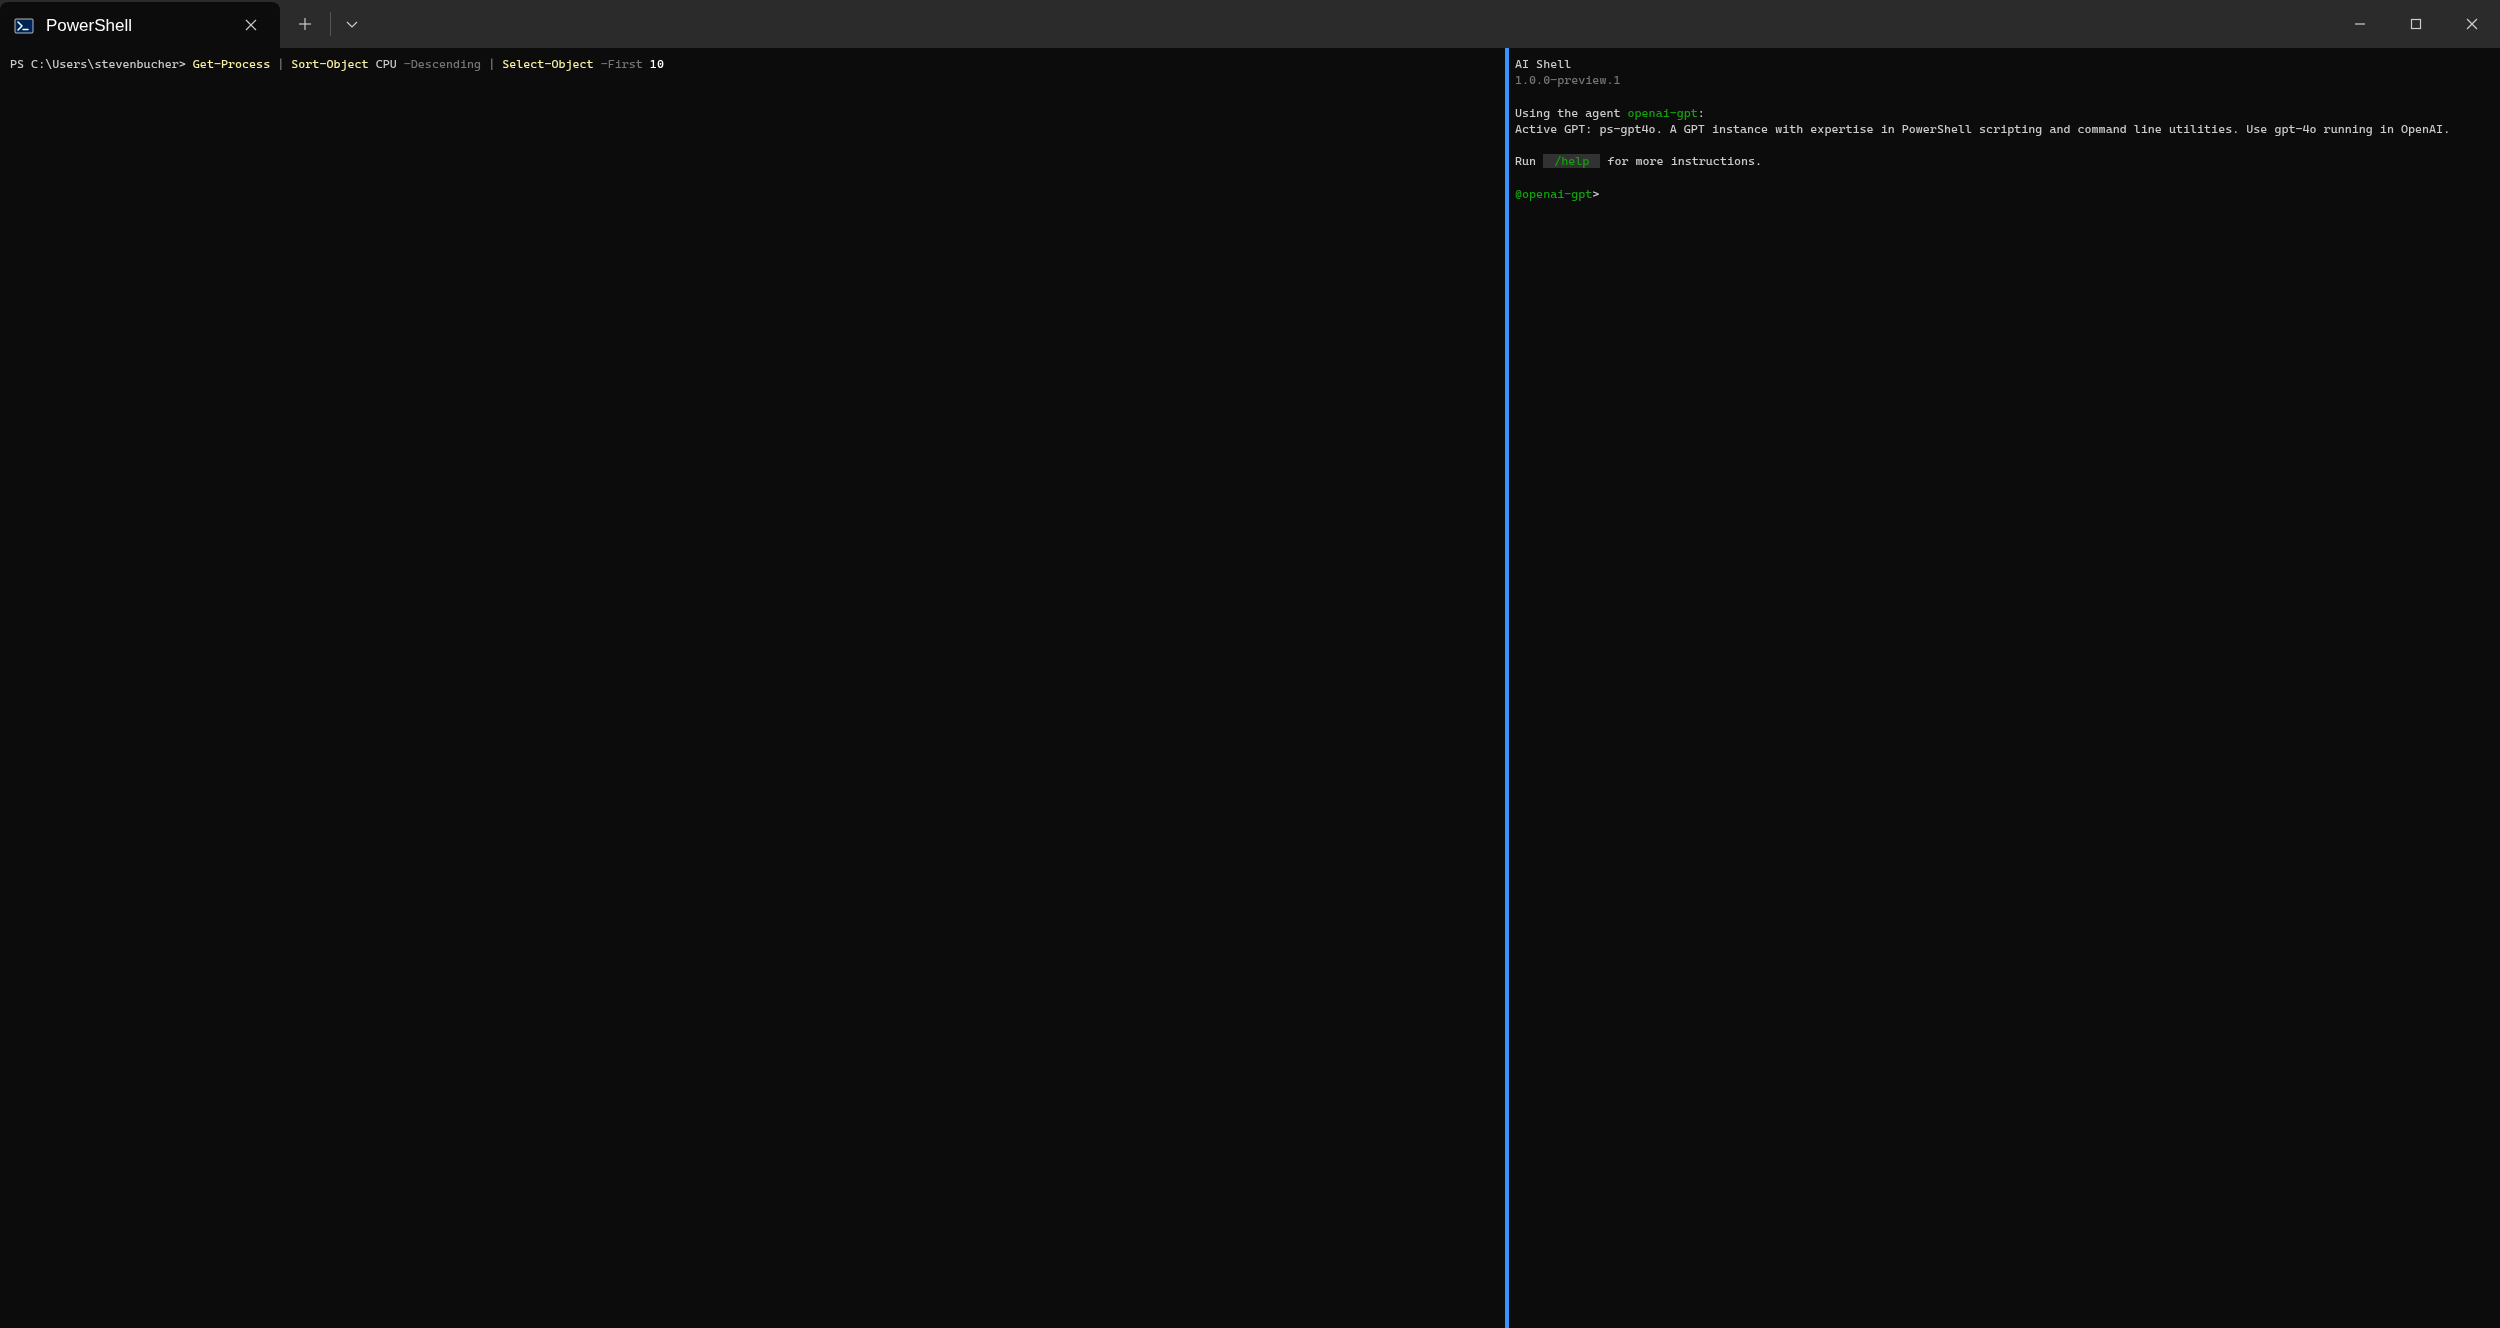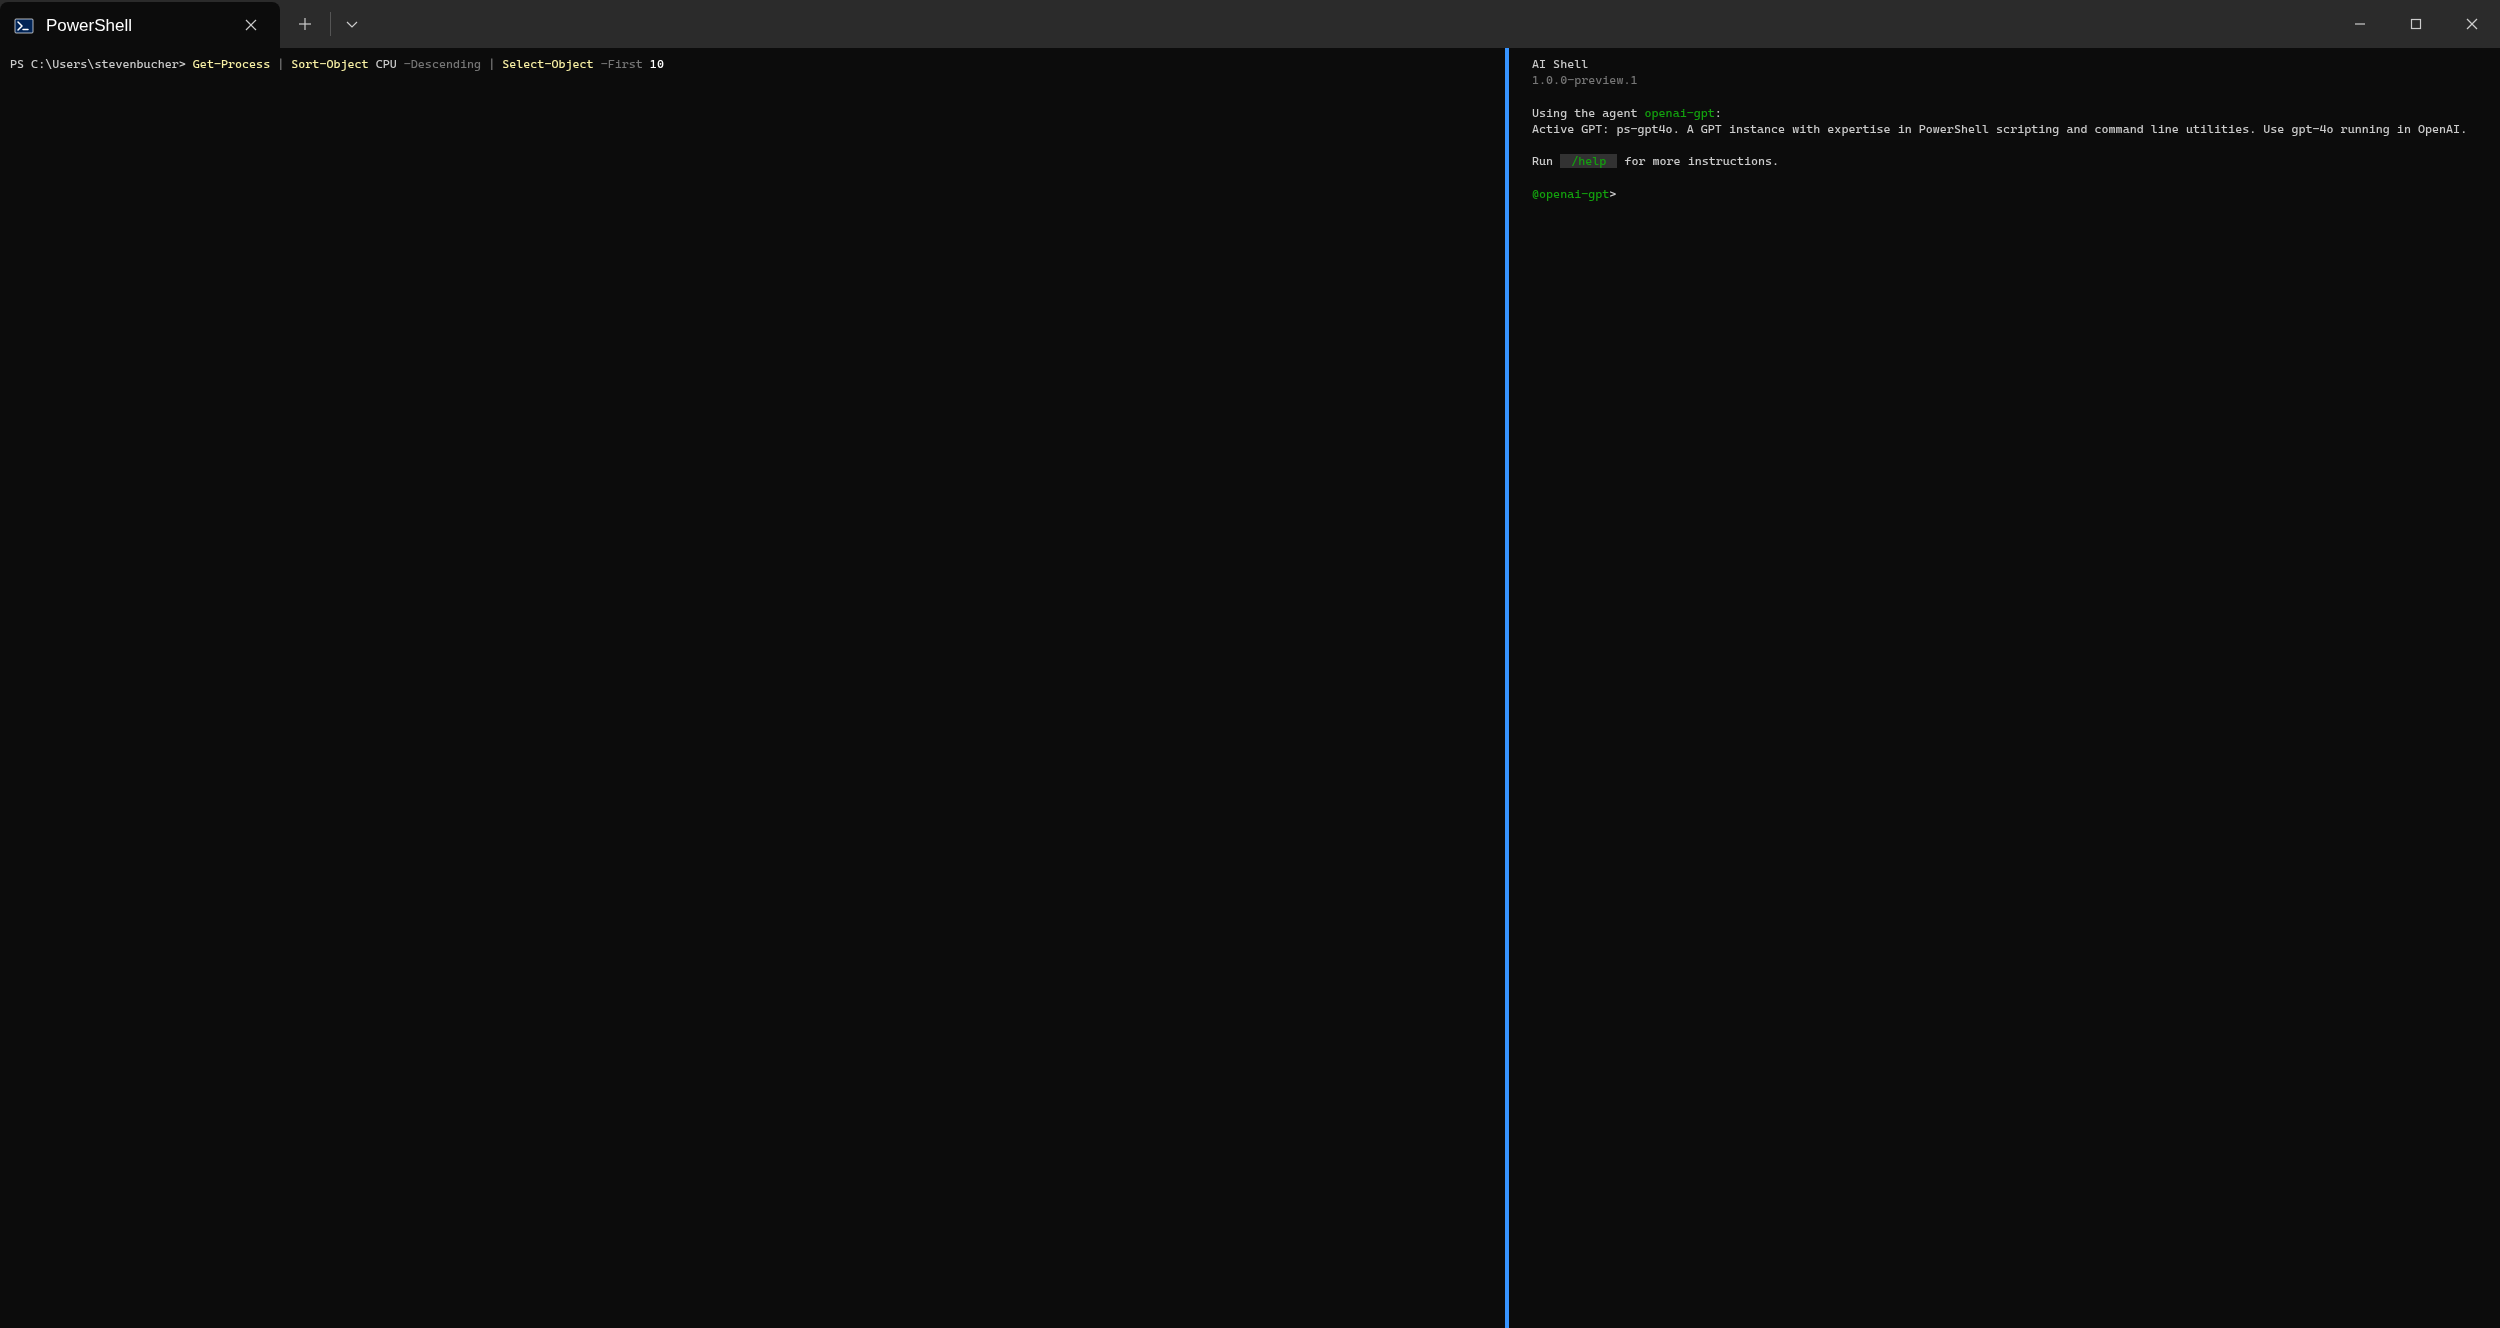--- a/index.html
+++ b/index.html
@@ -136,21 +136,21 @@
     }
     
     .pane-divider {
       width: 4px;
       background: #3794ff;
       flex-shrink: 0;
     }
     
     .pane-right {
       flex: 1;
-      padding-left: 23px;
+      padding-left: 6px;
     }
     
     .ps-prompt {
       color: #cccccc;
     }
     
     .ps-cmdlet {
       color: #f9f1a5;
     }
     

